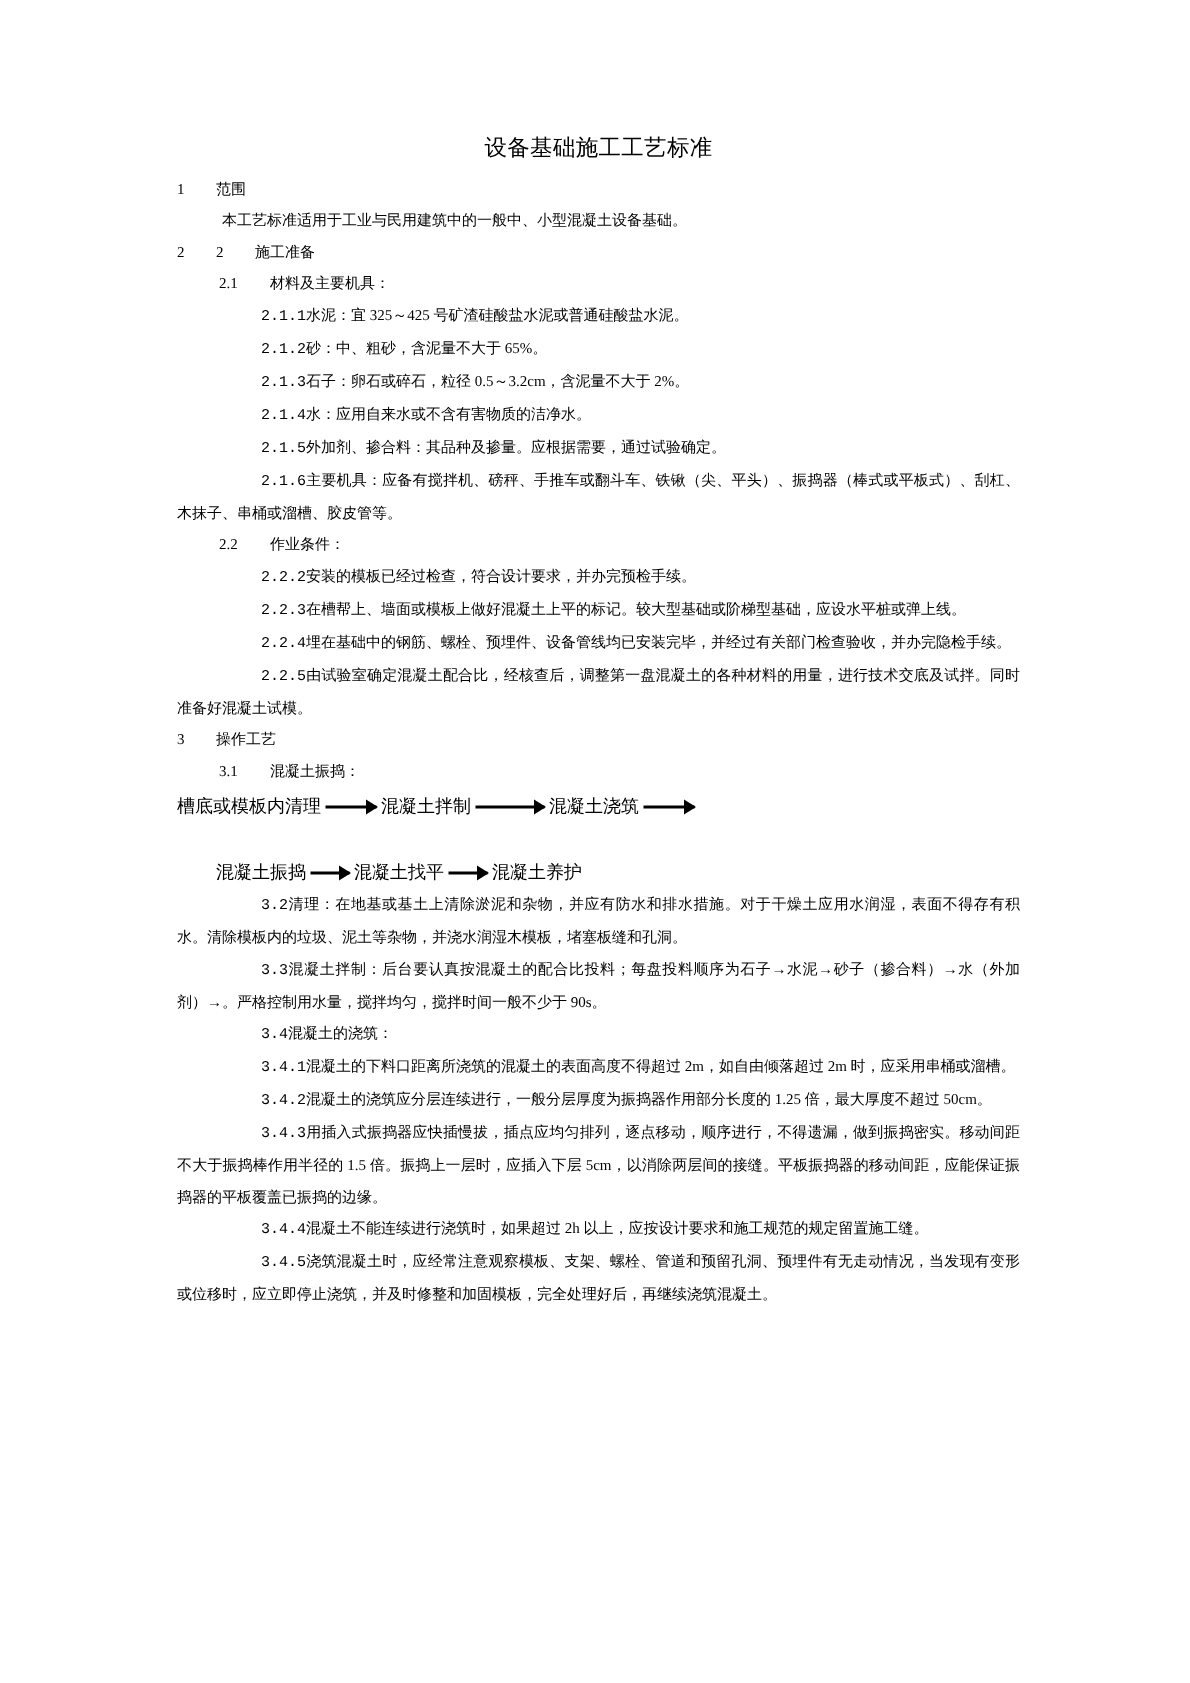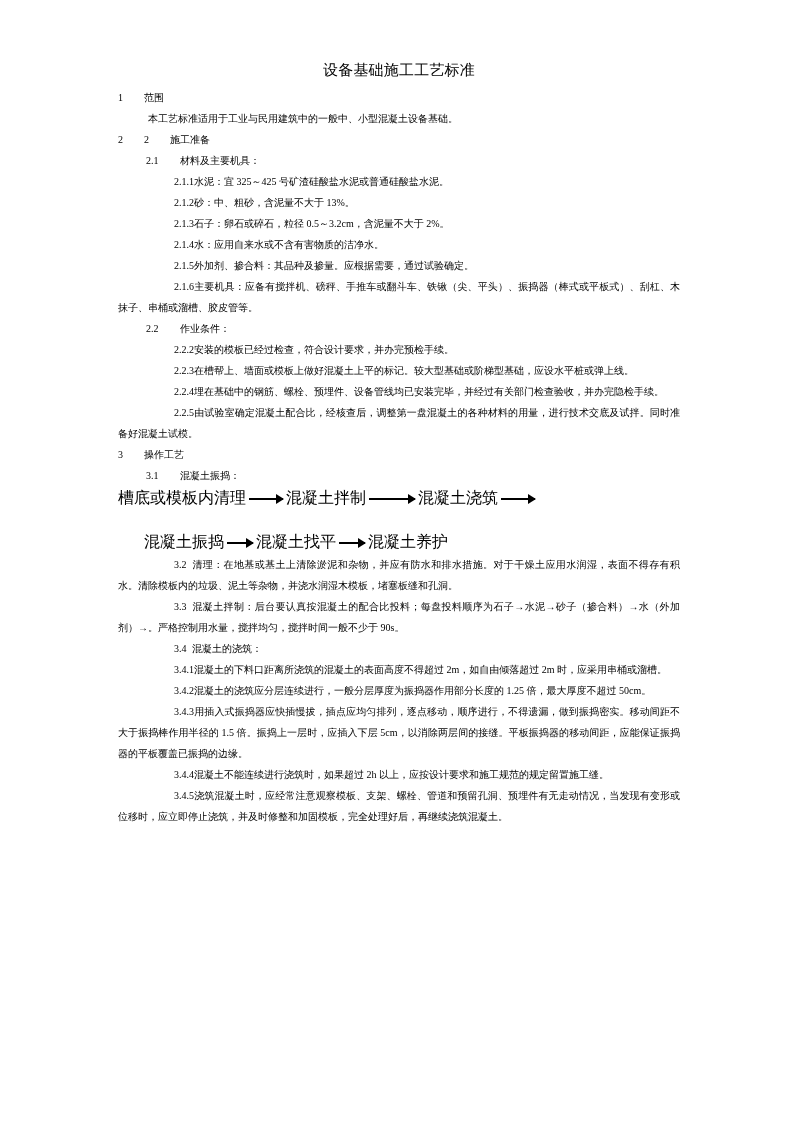--- a/index.html
+++ b/index.html
@@ -12,21 +12,21 @@
     height: 1122px;
     font-family: "Liberation Serif", "DejaVu Serif", serif;
     color: #000000;
     -webkit-font-smoothing: antialiased;
   }
   .page {
     position: relative;
     width: 793px;
     height: 1076px;
     box-sizing: border-box;
-    padding: 59px 113px 0 118px;
+    padding: 88px 113px 0 118px;
   }
   .doc-title {
     text-align: center;
     font-size: 15px;
     line-height: 22px;
     margin: 0 0 6px 0;
     letter-spacing: 0.2px;
   }
   .block {
     font-size: 10px;
@@ -58,23 +58,24 @@
     min-width: 34px;
   }
   
   .lvl3 {
     text-indent: 28px;
     padding-left: 0;
   }
   .lvl3 .num {
     display: inline-block;
     min-width: 46px;
+    font-family: Liberation Mono, monospace;
   }
   .flow {
-    font-size: 16px;
+    font-size: 12px;
     line-height: 20px;
     white-space: nowrap;
     margin: 0;
   }
   .flow-row1 { padding-left: 0px; margin-top: 2px; }
   .flow-row2 { padding-left: 26px; margin-top: 24px; margin-bottom: 2px; }
   
   .arrow {
     display: inline-block;
     position: relative;
@@ -113,21 +114,21 @@
 
   <p class="block lvl1"><span class="num">1</span><span>范围</span></p>
 
   <p class="block lvl1-body">本工艺标准适用于工业与民用建筑中的一般中、小型混凝土设备基础。</p>
 
   <p class="block lvl1"><span class="num">2</span><span class="num">2</span><span>施工准备</span></p>
 
   <p class="block lvl2"><span class="num">2.1</span><span>材料及主要机具：</span></p>
 
   <p class="block lvl3"><span class="num">2.1.1</span><span>水泥：宜 325～425 号矿渣硅酸盐水泥或普通硅酸盐水泥。</span></p>
-  <p class="block lvl3"><span class="num">2.1.2</span><span>砂：中、粗砂，含泥量不大于 13%。</span></p>
+  <p class="block lvl3"><span class="num">2.1.2</span><span>砂：中、粗砂，含泥量不大于 65%。</span></p>
   <p class="block lvl3"><span class="num">2.1.3</span><span>石子：卵石或碎石，粒径 0.5～3.2cm，含泥量不大于 2%。</span></p>
   <p class="block lvl3"><span class="num">2.1.4</span><span>水：应用自来水或不含有害物质的洁净水。</span></p>
   <p class="block lvl3"><span class="num">2.1.5</span><span>外加剂、掺合料：其品种及掺量。应根据需要，通过试验确定。</span></p>
   <p class="block lvl3"><span class="num">2.1.6</span><span>主要机具：应备有搅拌机、磅秤、手推车或翻斗车、铁锹（尖、平头）、振捣器（棒式或平板式）、刮杠、木抹子、串桶或溜槽、胶皮管等。</span></p>
 
   <p class="block lvl2"><span class="num">2.2</span><span>作业条件：</span></p>
 
   <p class="block lvl3"><span class="num">2.2.2</span><span>安装的模板已经过检查，符合设计要求，并办完预检手续。</span></p>
   <p class="block lvl3"><span class="num">2.2.3</span><span>在槽帮上、墙面或模板上做好混凝土上平的标记。较大型基础或阶梯型基础，应设水平桩或弹上线。</span></p>
   <p class="block lvl3"><span class="num">2.2.4</span><span>埋在基础中的钢筋、螺栓、预埋件、设备管线均已安装完毕，并经过有关部门检查验收，并办完隐检手续。</span></p>

